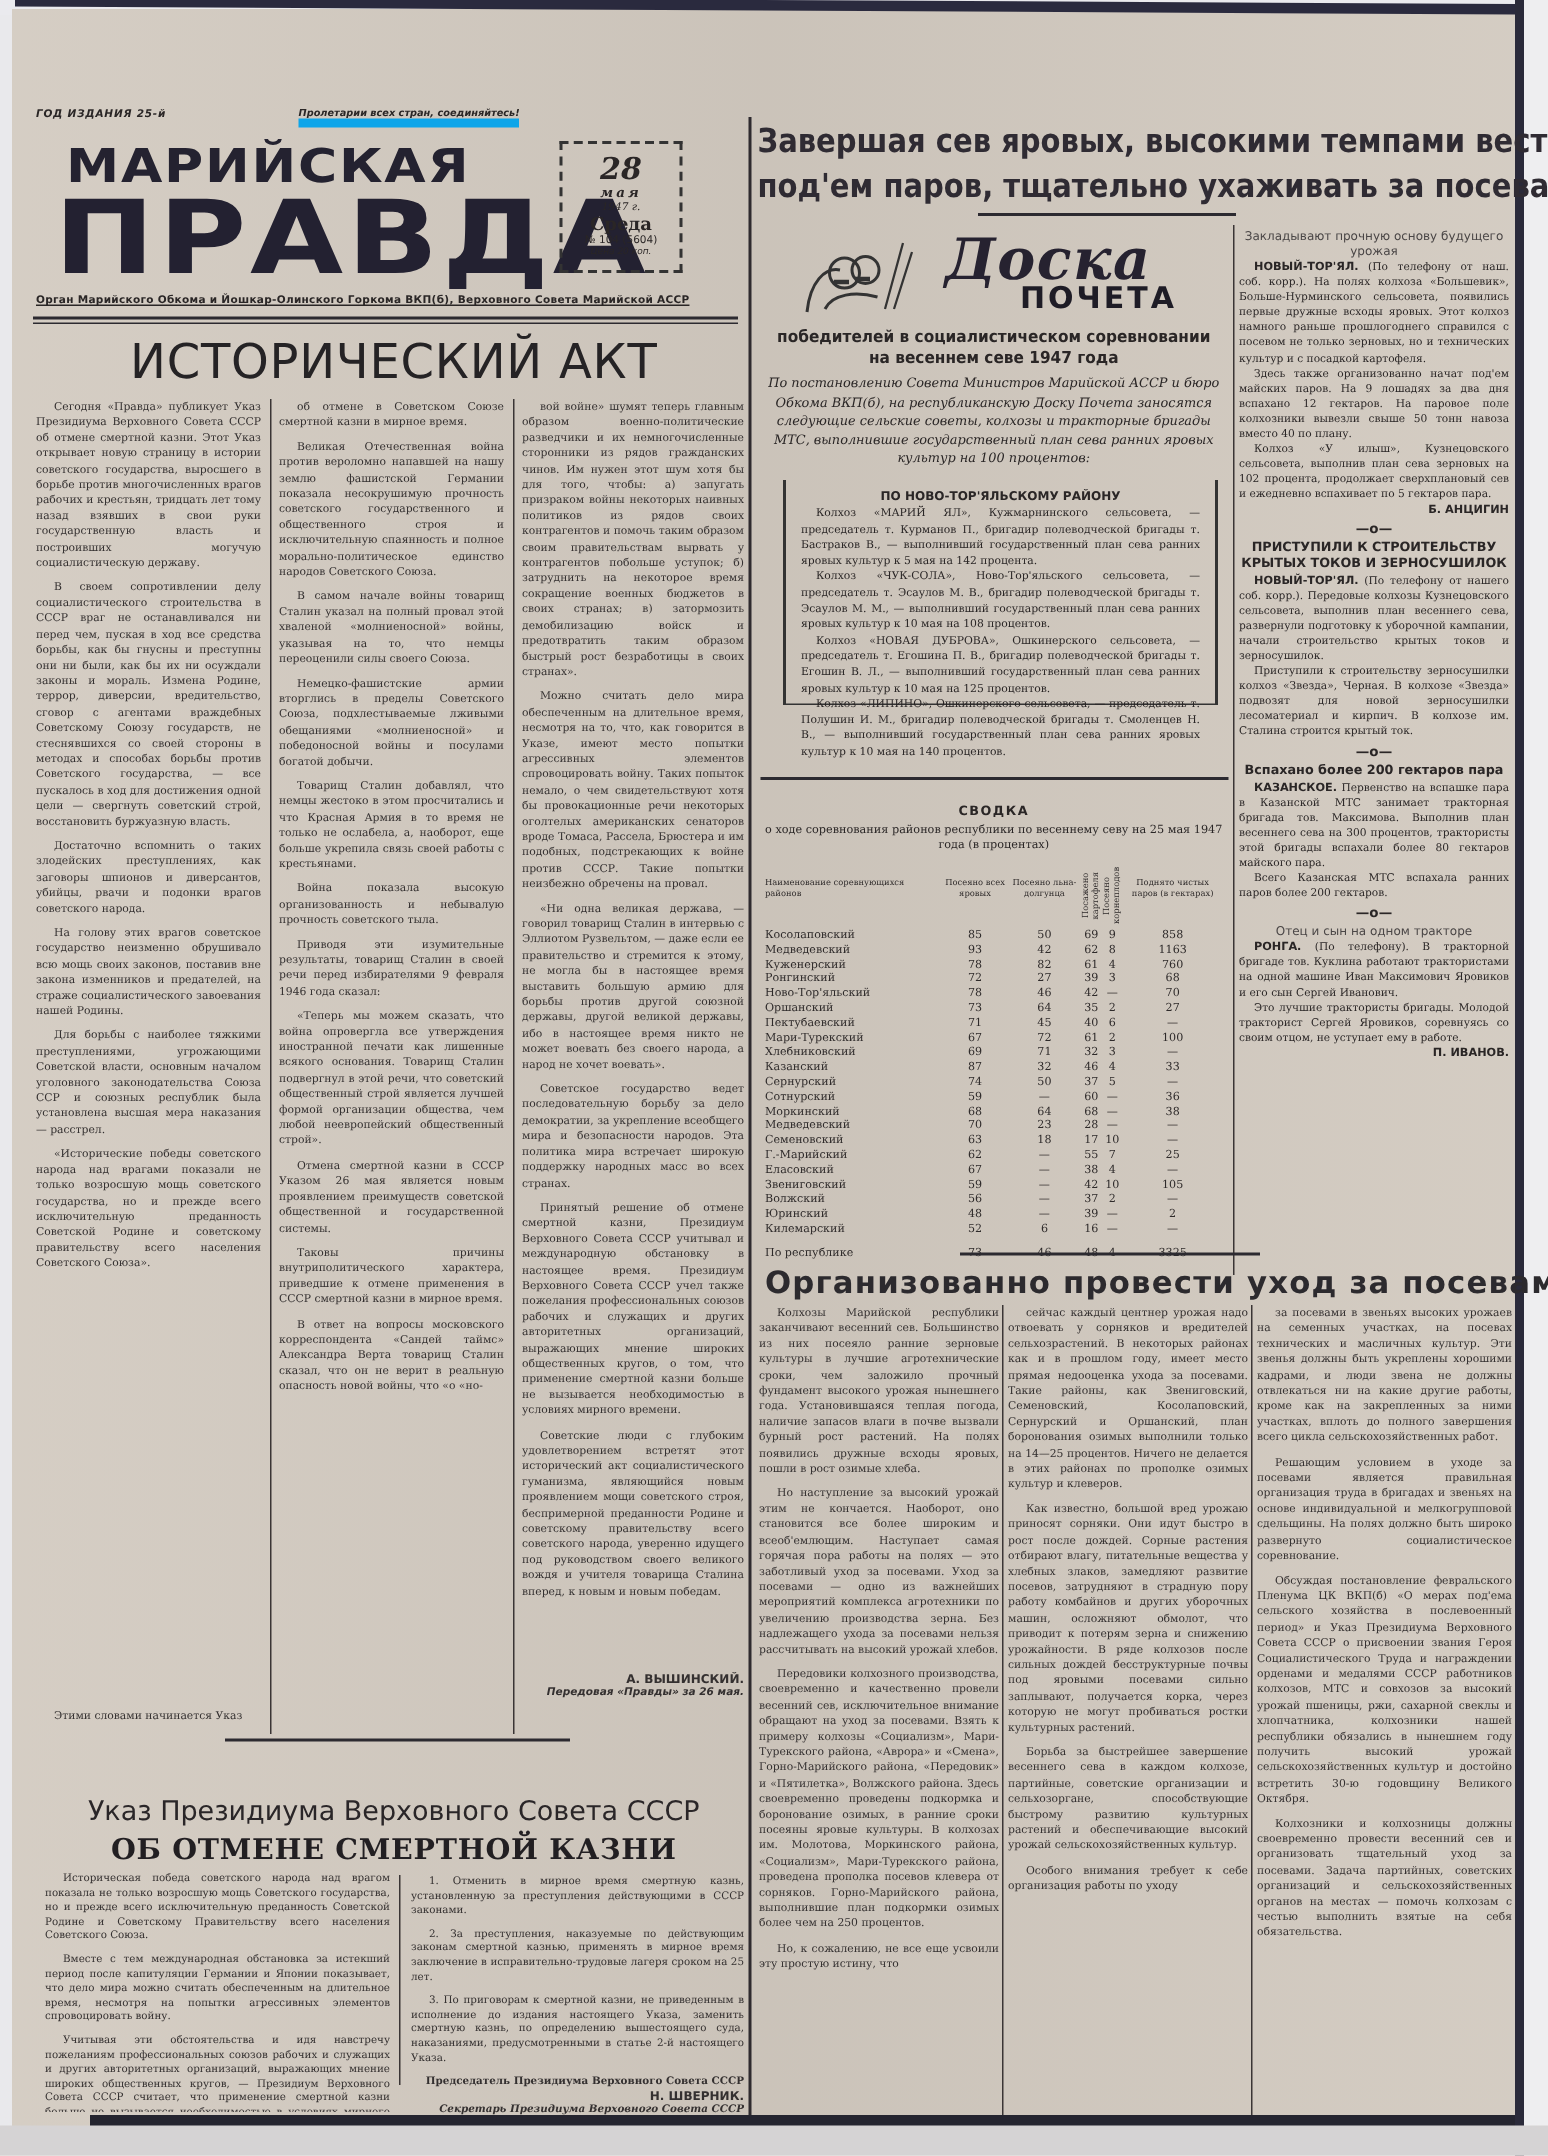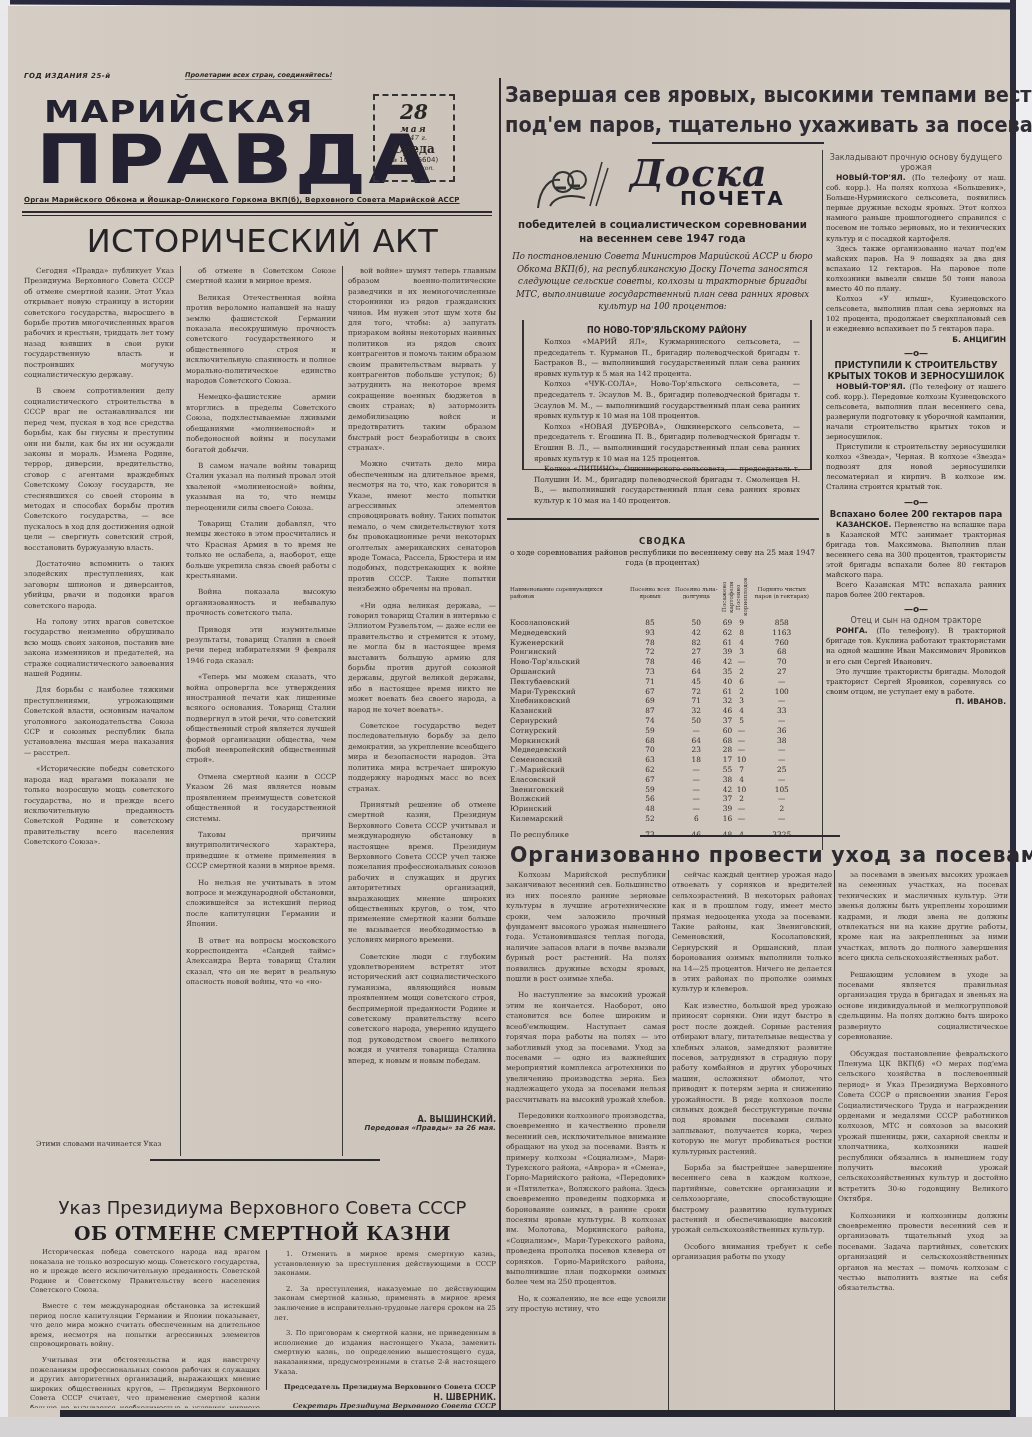--- a/index.html
+++ b/index.html
@@ -12,21 +12,21 @@
     background: #d3cbc1;
     background-image: linear-gradient(90deg, rgba(255,255,255,0.05), rgba(0,0,0,0.04) 50%, rgba(255,255,255,0.03));
   }
   .right-edge { position: absolute; right: 0; top: 0; width: 16px; height: 1437px; background: #eeeef0; }
   .right-dark { position: absolute; right: 16px; top: 0; width: 6px; height: 1437px; background: #2a2a3a; }
   .bottom-band { position: absolute; left: 0; top: 1417px; width: 1032px; height: 20px; background: #d5d3d4; }
   .bottom-dark { position: absolute; left: 60px; top: 1410px; width: 950px; height: 8px; background: #252530; }
 
   
   .edition { position: absolute; left: 24px; top: 72px; font: bold italic 7px "DejaVu Sans", sans-serif; letter-spacing: 0.5px; }
-  .slogan { position: absolute; left: 185px; top: 71px; font: italic bold 6.5px "DejaVu Sans", sans-serif; border-bottom: 1px solid #0ea5e9; text-align: right; }
+  .slogan { position: absolute; left: 199px; top: 71px; font: italic bold 6.5px "DejaVu Sans", sans-serif; border-bottom: 6px solid #0ea5e9; text-align: right; }
   .title-top { position: absolute; left: 44px; top: 93px; font: 900 31px "DejaVu Sans", sans-serif; letter-spacing: 1px; color: #242230; transform: scaleX(1.15); transform-origin: left; }
   .title-main { position: absolute; left: 36px; top: 126px; font: 900 68px "DejaVu Sans", sans-serif; color: #232131; letter-spacing: 2px; line-height: 68px; transform: scaleX(1.18); transform-origin: left; }
   .datebox {
     position: absolute; left: 373px; top: 94px; width: 82px; height: 88px;
     border: 2px dashed #333; text-align: center; padding-top: 4px;
   }
   .datebox .day { font: italic bold 20px "DejaVu Serif", serif; display: block; }
   .datebox .month { font: italic bold 9px "DejaVu Serif", serif; display: block; letter-spacing: 2px; }
   .datebox .year { font: italic 7px "DejaVu Serif", serif; display: block; }
   .datebox .wday { font: bold 12px "DejaVu Serif", serif; display: block; }
@@ -113,29 +113,28 @@
   <p>«Исторические победы советского народа над врагами показали не только возросшую мощь советского государства, но и прежде всего исключительную преданность Советской Родине и советскому правительству всего населения Советского Союза».</p>
 </div>
 <div class="col" style="left:24px;top:1139px;width:150px;height:14px;">
   <p>Этими словами начинается Указ</p>
 </div>
 <div class="vline" style="left:180px;top:266px;height:890px;"></div>
 
 <div class="col" style="left:186px;top:266px;width:150px;height:890px;">
   <p>об отмене в Советском Союзе смертной казни в мирное время.</p>
   <p>Великая Отечественная война против вероломно напавшей на нашу землю фашистской Германии показала несокрушимую прочность советского государственного и общественного строя и исключительную спаянность и полное морально-политическое единство народов Советского Союза.</p>
+  <p>В самом начале войны товарищ Сталин указал на полный провал этой хваленой «молниеносной» войны, указывая на то, что немцы переоценили силы своего Союза.</p>
   <p>Немецко-фашистские армии вторглись в пределы Советского Союза, подхлестываемые лживыми обещаниями «молниеносной» и победоносной войны и посулами богатой добычи.</p>
-  <p>В самом начале войны товарищ Сталин указал на полный провал этой хваленой «молниеносной» войны, указывая на то, что немцы переоценили силы своего Союза.</p>
   <p>Товарищ Сталин добавлял, что немцы жестоко в этом просчитались и что Красная Армия в то время не только не ослабела, а, наоборот, еще больше укрепила связь своей работы с крестьянами.</p>
   <p>Война показала высокую организованность и небывалую прочность советского тыла.</p>
   <p>Приводя эти изумительные результаты, товарищ Сталин в своей речи перед избирателями 9 февраля 1946 года сказал:</p>
   <p>«Теперь мы можем сказать, что война опровергла все утверждения иностранной печати как лишенные всякого основания. Товарищ Сталин подвергнул в этой речи, что советский общественный строй является лучшей формой организации общества, чем любой неевропейский общественный строй».</p>
   <p>Отмена смертной казни в СССР Указом 26 мая является новым проявлением преимуществ советской общественной и государственной системы.</p>
   <p>Таковы причины внутриполитического характера, приведшие к отмене применения в СССР смертной казни в мирное время.</p>
-  <p>Но нельзя не учитывать в этом вопросе и международной обстановки, сложившейся за истекший период после капитуляции Германии и Японии.</p>
   <p>В ответ на вопросы московского корреспондента «Сандей таймс» Александра Верта товарищ Сталин сказал, что он не верит в реальную опасность новой войны, что «о «но-</p>
 </div>
 <div class="vline" style="left:342px;top:266px;height:890px;"></div>
 
 <div class="col" style="left:348px;top:266px;width:148px;height:890px;">
   <div style="height:845px;overflow:hidden;">
     <p>вой войне» шумят теперь главным образом военно-политические разведчики и их немногочисленные сторонники из рядов гражданских чинов. Им нужен этот шум хотя бы для того, чтобы: а) запугать призраком войны некоторых наивных политиков из рядов своих контрагентов и помочь таким образом своим правительствам вырвать у контрагентов побольше уступок; б) затруднить на некоторое время сокращение военных бюджетов в своих странах; в) затормозить демобилизацию войск и предотвратить таким образом быстрый рост безработицы в своих странах».</p>
     <p>Можно считать дело мира обеспеченным на длительное время, несмотря на то, что, как говорится в Указе, имеют место попытки агрессивных элементов спровоцировать войну. Таких попыток немало, о чем свидетельствуют хотя бы провокационные речи некоторых оголтелых американских сенаторов вроде Томаса, Рассела, Брюстера и им подобных, подстрекающих к войне против СССР. Такие попытки неизбежно обречены на провал.</p>
     <p>«Ни одна великая держава, — говорил товарищ Сталин в интервью с Эллиотом Рузвельтом, — даже если ее правительство и стремится к этому, не могла бы в настоящее время выставить большую армию для борьбы против другой союзной державы, другой великой державы, ибо в настоящее время никто не может воевать без своего народа, а народ не хочет воевать».</p>
     <p>Советское государство ведет последовательную борьбу за дело демократии, за укрепление всеобщего мира и безопасности народов. Эта политика мира встречает широкую поддержку народных масс во всех странах.</p>

